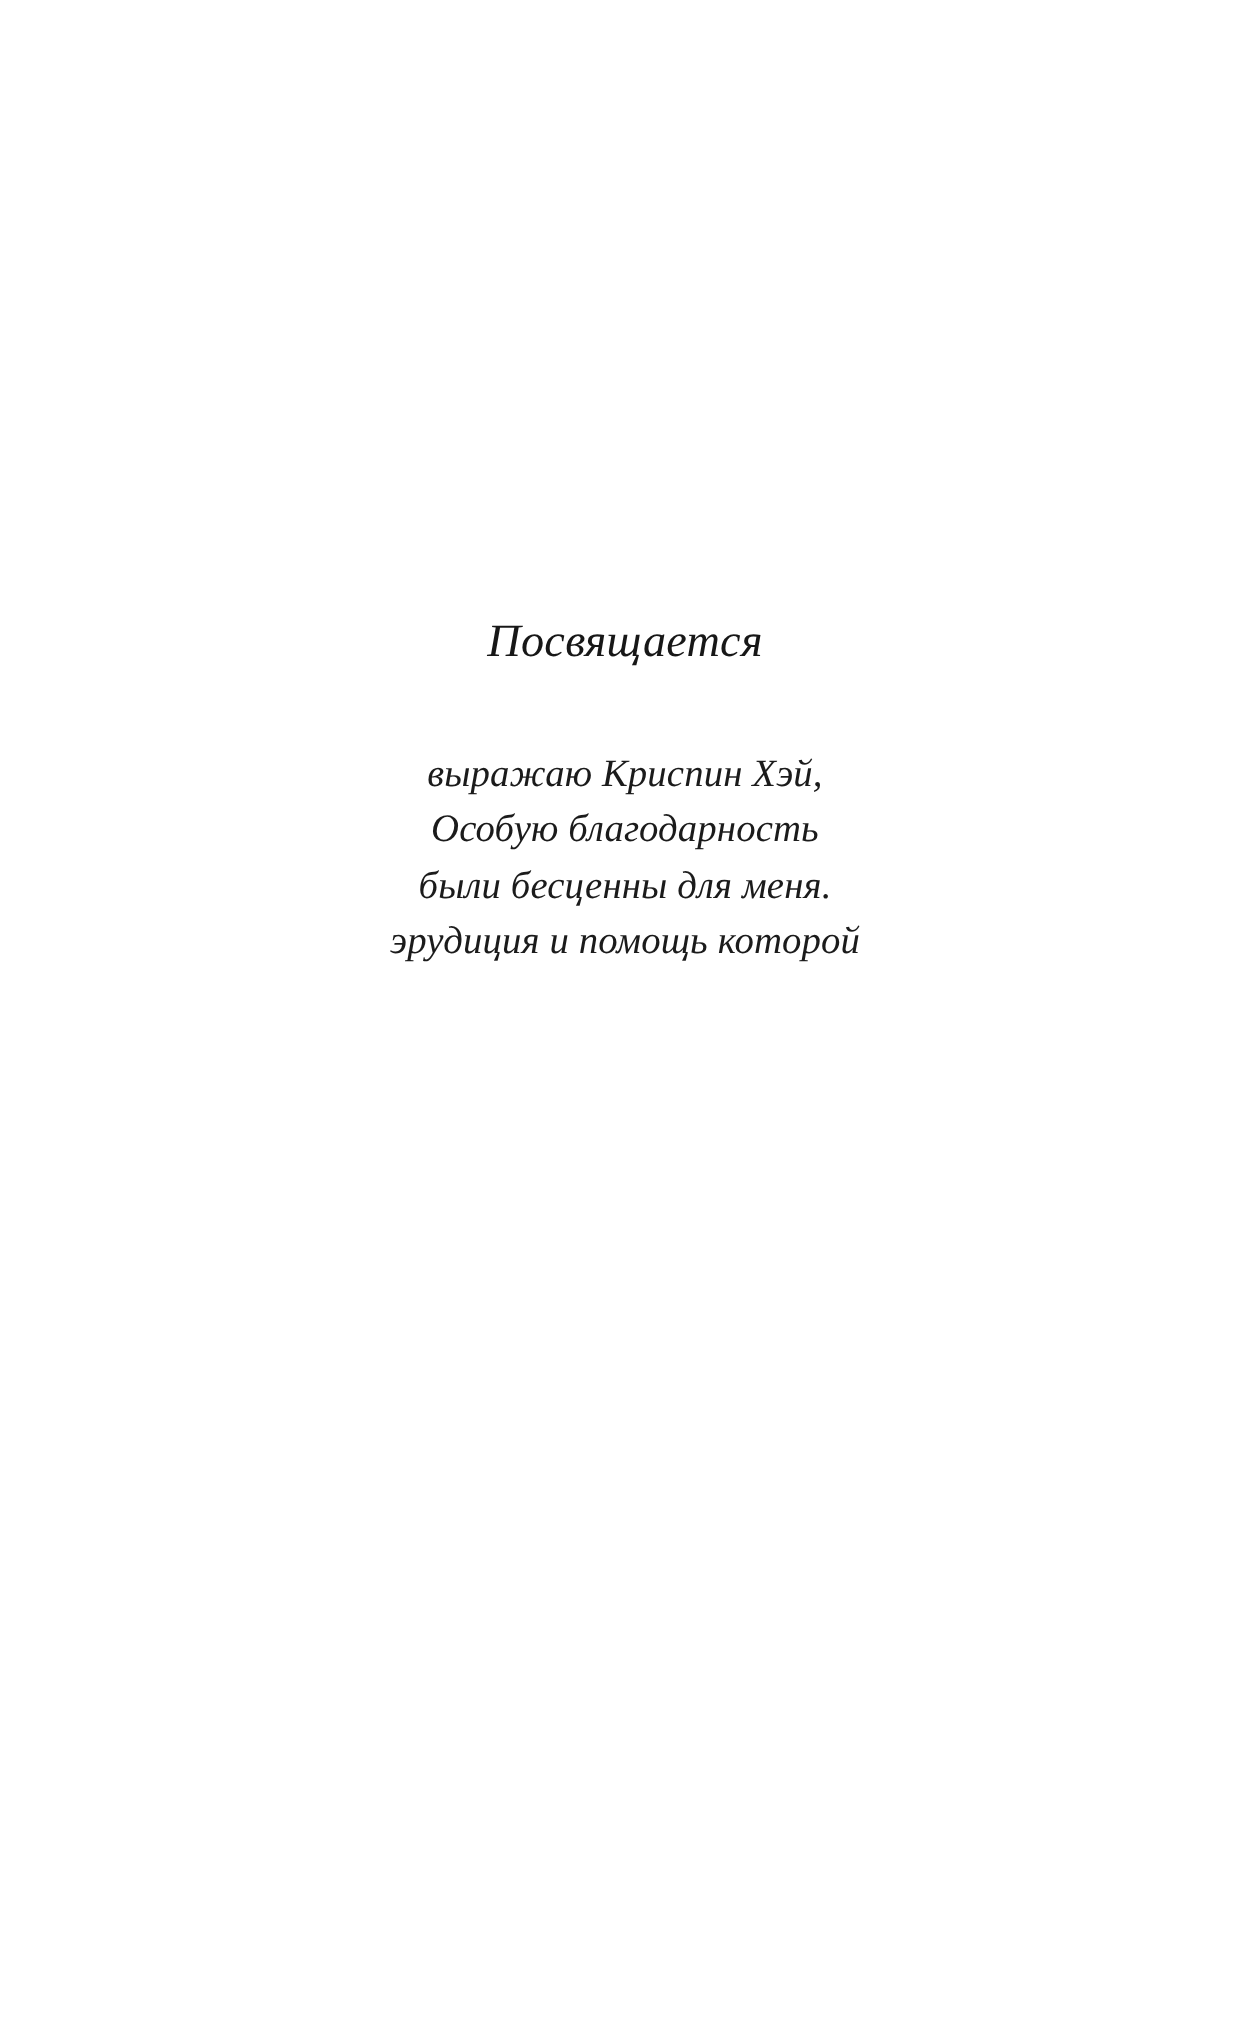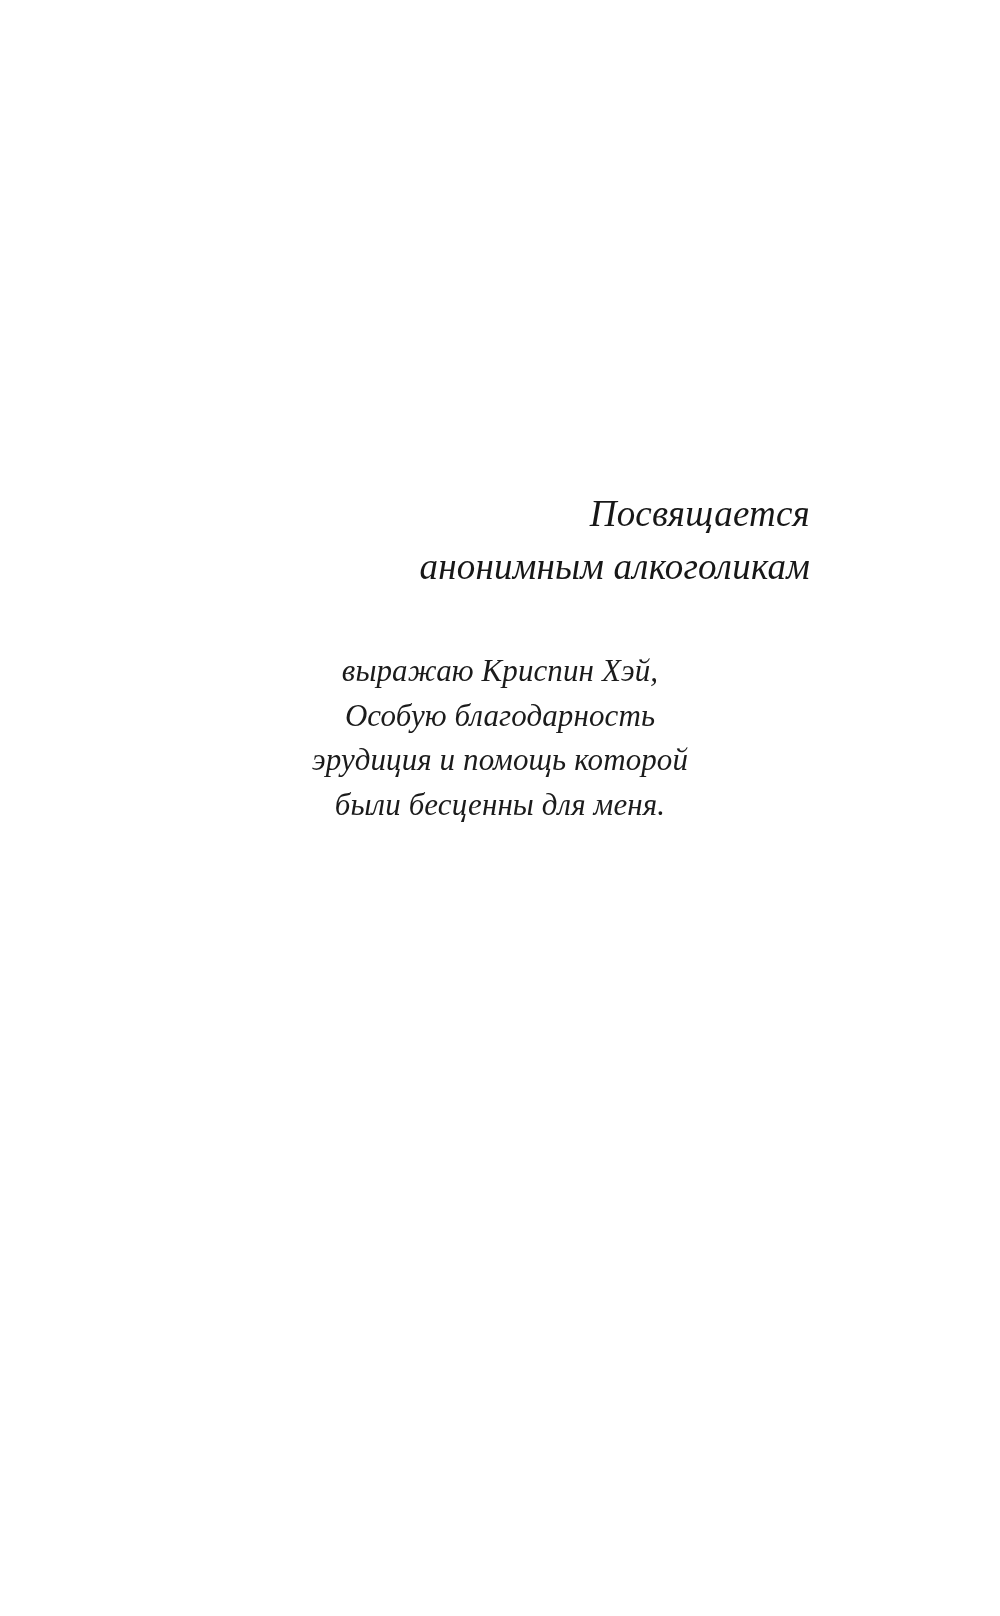--- a/index.html
+++ b/index.html
@@ -24,21 +24,20 @@
     text-align: center;
   }
   .dedication {
     font-style: italic;
     font-size: 37px;
     line-height: 1.42;
     letter-spacing: 0.2px;
     color: #171717;
     margin: 0 auto;
     width: 620px;
-    text-align: right;
   }
   .dedication .line {
     display: block;
     white-space: nowrap;
   }
   .acknowledgement {
     font-style: italic;
     font-size: 31px;
     line-height: 1.44;
     letter-spacing: 0.1px;
@@ -53,25 +52,24 @@
 </style>
 </head>
 <body>
 
 <div class="page">
 
   <div class="dedication-block">
 
     <div class="dedication">
       <span class="line">Посвящается</span>
-      <span class="line">анонимным алкоголикам</span>
     </div>
 
     <div class="acknowledgement">
       <span class="line">выражаю Криспин Хэй,</span>
       <span class="line">Особую благодарность</span>
+      <span class="line">были бесценны для меня.</span>
       <span class="line">эрудиция и помощь которой</span>
-      <span class="line">были бесценны для меня.</span>
     </div>
 
   </div>
 
 </div>
 
 </body></html>

